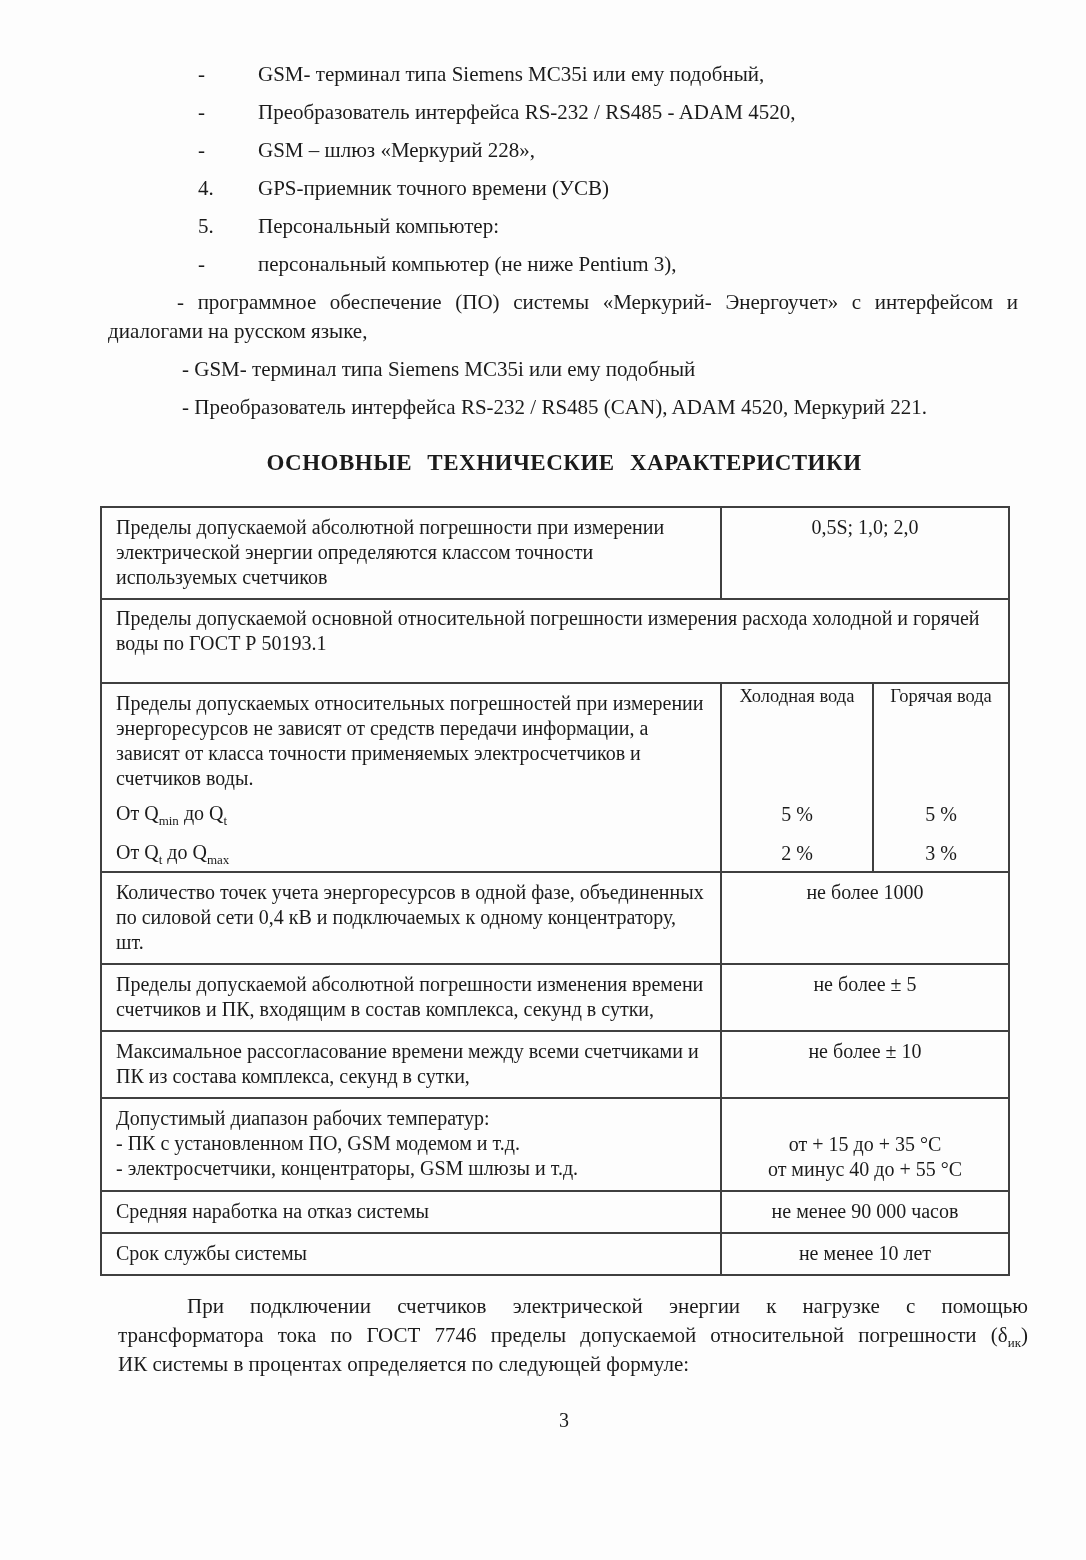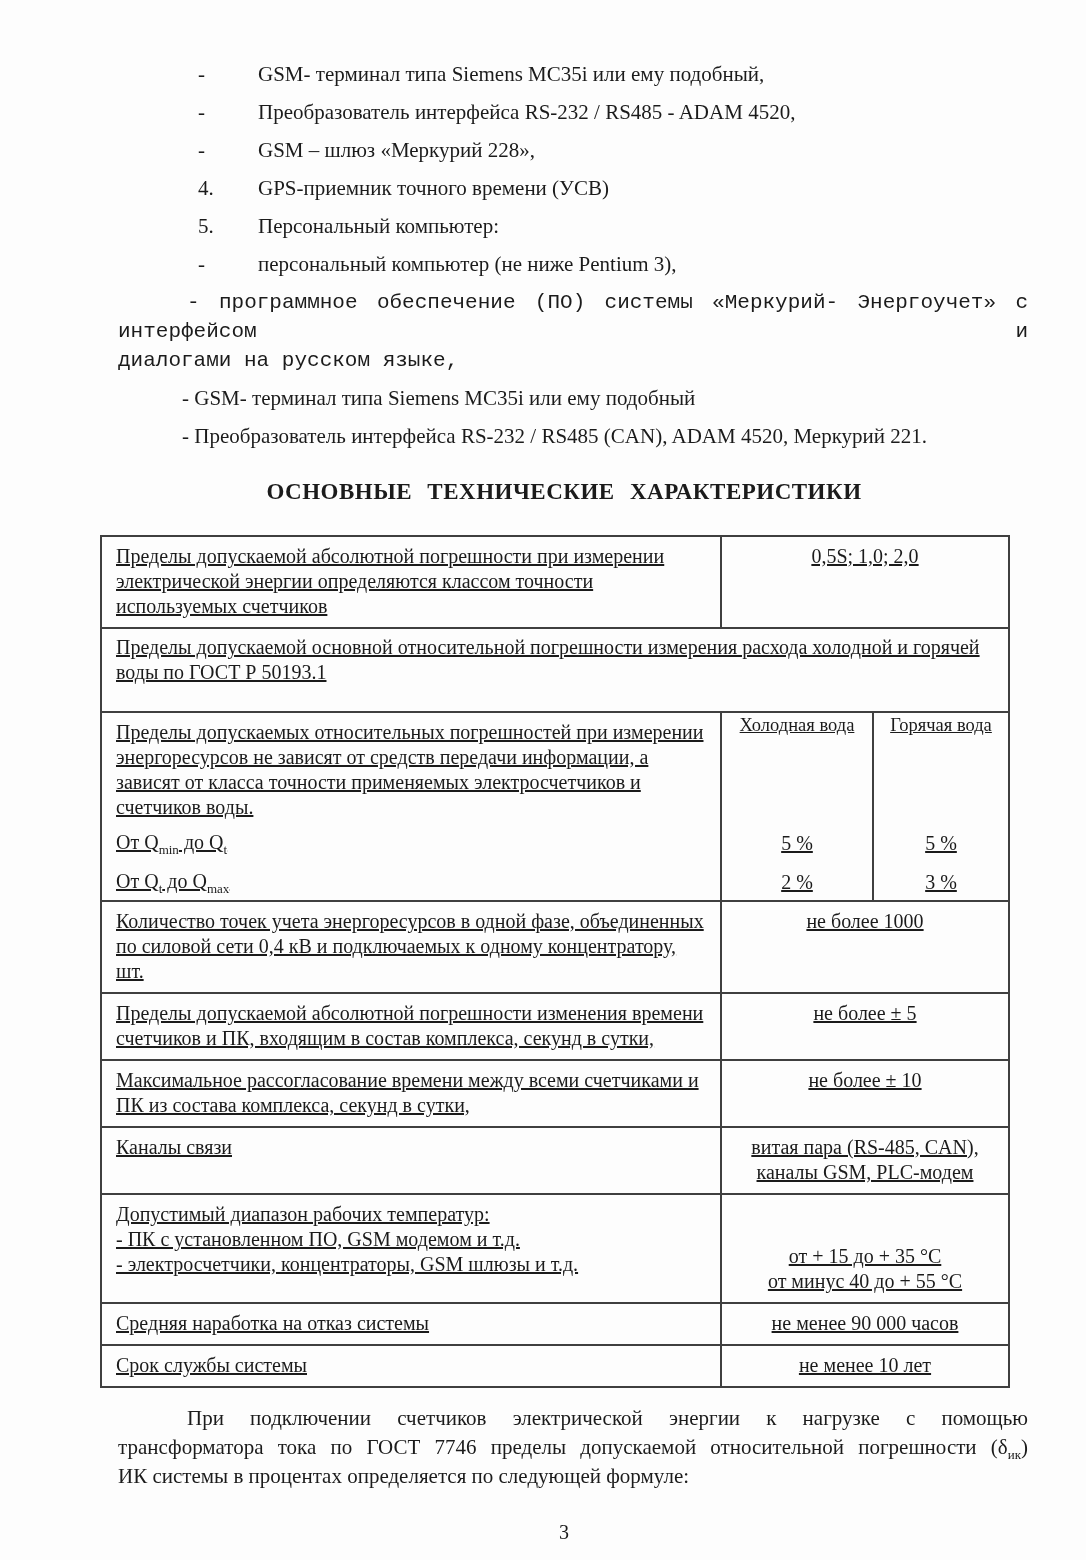--- a/index.html
+++ b/index.html
@@ -14,41 +14,41 @@
     font-family:"Liberation Serif", serif;
   }
   .content{box-sizing:border-box;padding:60px 58px 0 100px;}
 
   
   .ilist{margin-left:98px;}
   .ilist-item{display:flex;font-size:21px;line-height:29px;margin-bottom:9px;}
   .ilist-item .marker{flex:0 0 60px;width:60px;}
 
   
-  .hang{margin-left:18px;width:910px;font-size:21px;line-height:29px;margin-top:4px;font-family:Liberation Mono, monospace;}
+  .hang{margin-left:8px;width:910px;font-size:21px;line-height:29px;margin-top:4px;}
   .jline{text-align:justify;text-align-last:justify;}
   .indent{text-indent:69px;}
   .hang-item{margin-left:82px;font-size:21px;line-height:29px;margin-top:9px;}
 
   .heading{
     margin-top:28px;text-align:center;font-weight:bold;
     font-size:23px;letter-spacing:.5px;word-spacing:9px;
   }
 
   
   .spec-table{
     margin-top:30px;width:910px;box-sizing:border-box;
     border:2px solid var(--bc);font-size:20px;line-height:25px;
   }
-  .trow{display:flex;border-top:2px solid var(--bc);box-sizing:border-box;text-decoration:underline;}
+  .trow{display:flex;border-top:2px solid var(--bc);box-sizing:border-box;}
   .trow:first-child{border-top:none;}
   .cl{flex:0 0 618px;width:618px;box-sizing:border-box;padding:7px 16px 8px 14px;white-space:pre-line;}
   .cr{flex:1;border-left:2px solid var(--bc);box-sizing:border-box;text-align:center;
       padding:7px 6px 8px;white-space:pre-line;}
-  .cr.shift{padding-top:49px;}
+  .cr.shift{padding-top:33px;}
   .fullcell{display:block;padding:6px 14px 26px;}
 
   .wgrid{display:grid;grid-template-columns:618px 152px 1fr;}
   .wd{padding:7px 16px 2px 14px;box-sizing:border-box;}
   .wh{border-left:2px solid var(--bc);text-align:center;font-size:18.5px;box-sizing:border-box;}
   .wq{padding:8px 16px 6px 14px;box-sizing:border-box;}
   .wv{border-left:2px solid var(--bc);text-align:center;padding-top:9px;box-sizing:border-box;}
   sub{font-size:13px;line-height:0;}
 
   .closing{margin:16px 0 0 18px;width:910px;font-size:21px;line-height:29px;}
@@ -127,25 +127,20 @@
     <div class="trow">
       <div class="cl">Пределы допускаемой абсолютной погрешности изменения времени счетчиков и ПК, входящим в состав комплекса, секунд в сутки,</div>
       <div class="cr">не более ± 5</div>
     </div>
 
     <div class="trow">
       <div class="cl">Максимальное рассогласование времени между всеми счетчиками и ПК из состава комплекса, секунд в сутки,</div>
       <div class="cr">не более ± 10</div>
     </div>
 
-    <div class="trow">
-      <div class="cl">Каналы связи</div>
-      <div class="cr">витая пара (RS-485, CAN),
-каналы GSM, PLC-модем</div>
-    </div>
 
     <div class="trow">
       <div class="cl">Допустимый диапазон рабочих температур:
 - ПК с установленном ПО, GSM модемом и т.д.
 - электросчетчики, концентраторы, GSM шлюзы и т.д.</div>
       <div class="cr shift">от + 15  до + 35 °С
 от минус 40  до + 55 °С</div>
     </div>
 
     <div class="trow">

